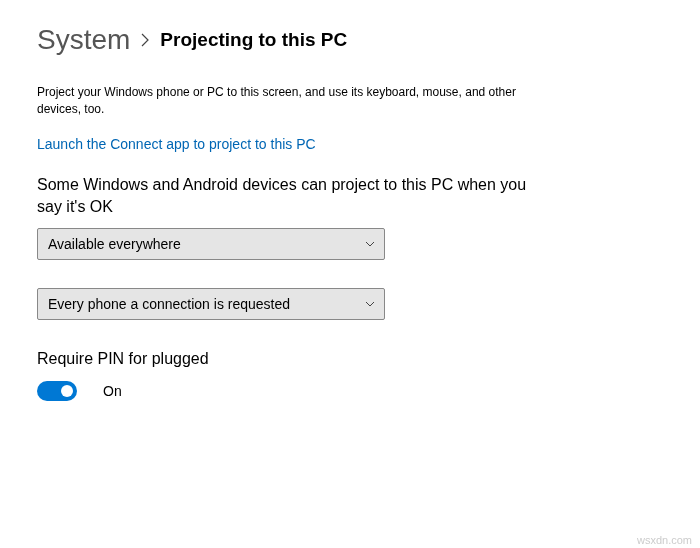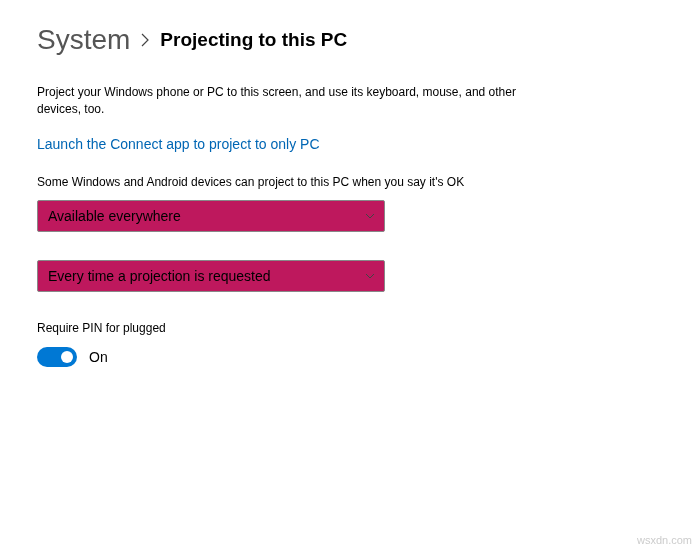--- a/index.html
+++ b/index.html
@@ -42,55 +42,55 @@
       margin-bottom: 18px;
     }
     .link {
       font-size: 14px;
       color: #0066b4;
       cursor: pointer;
       display: inline-block;
       margin-bottom: 22px;
     }
     .field-label {
-      font-size: 12px;
+      font-size: 16px;
       color: #000;
       line-height: 1.4;
       max-width: 490px;
       margin-bottom: 10px;
     }
     .dropdown {
       width: 348px;
       height: 32px;
       border: 1px solid #888;
       border-radius: 2px;
       box-sizing: border-box;
       display: flex;
       align-items: center;
       justify-content: space-between;
       padding: 0 8px 0 10px;
       font-size: 14px;
       color: #000;
       cursor: pointer;
       margin-bottom: 28px;
-      background: #be185d;
+      background: #e5e5e5;
     }
     .chevron-down {
       width: 12px;
       height: 12px;
     }
     .chevron-down svg {
       width: 12px;
       height: 12px;
       display: block;
     }
     .toggle-row {
       display: flex;
       align-items: center;
-      gap: 12px;
+      gap: 26px;
       margin-top: 8px;
     }
     .toggle {
       width: 40px;
       height: 20px;
       background: #0078d4;
       border-radius: 10px;
       position: relative;
       cursor: pointer;
     }
@@ -124,34 +124,34 @@
     <span class="breadcrumb-chevron">
       <svg width="14" height="14" viewBox="0 0 14 14">
           <path d="M4 1 L10 7 L4 13" stroke="#444" stroke-width="1.2" fill="none"></path>
         </svg>
     </span>
     <span class="breadcrumb-current">Projecting to this PC</span>
   </div>
 
   <div class="description">Project your Windows phone or PC to this screen, and use its keyboard, mouse, and other devices, too.</div>
 
-  <div class="link">Launch the Connect app to project to only PC</div>
+  <div class="link">Launch the Connect app to project to this PC</div>
 
   <div class="field-label">Some Windows and Android devices can project to this PC when you say it's OK</div>
   <div class="dropdown">
     <span>Available everywhere</span>
     <span class="chevron-down">
       <svg viewBox="0 0 12 12">
           <path d="M2 4 L6 8 L10 4" stroke="#444" stroke-width="1" fill="none"></path>
         </svg>
     </span>
   </div>
 
   <div class="dropdown">
-    <span>Every time a projection is requested</span>
+    <span>Every phone a connection is requested</span>
     <span class="chevron-down">
       <svg viewBox="0 0 12 12">
           <path d="M2 4 L6 8 L10 4" stroke="#444" stroke-width="1" fill="none"></path>
         </svg>
     </span>
   </div>
 
   <div class="field-label">Require PIN for plugged</div>
 
   <div class="toggle-row">

